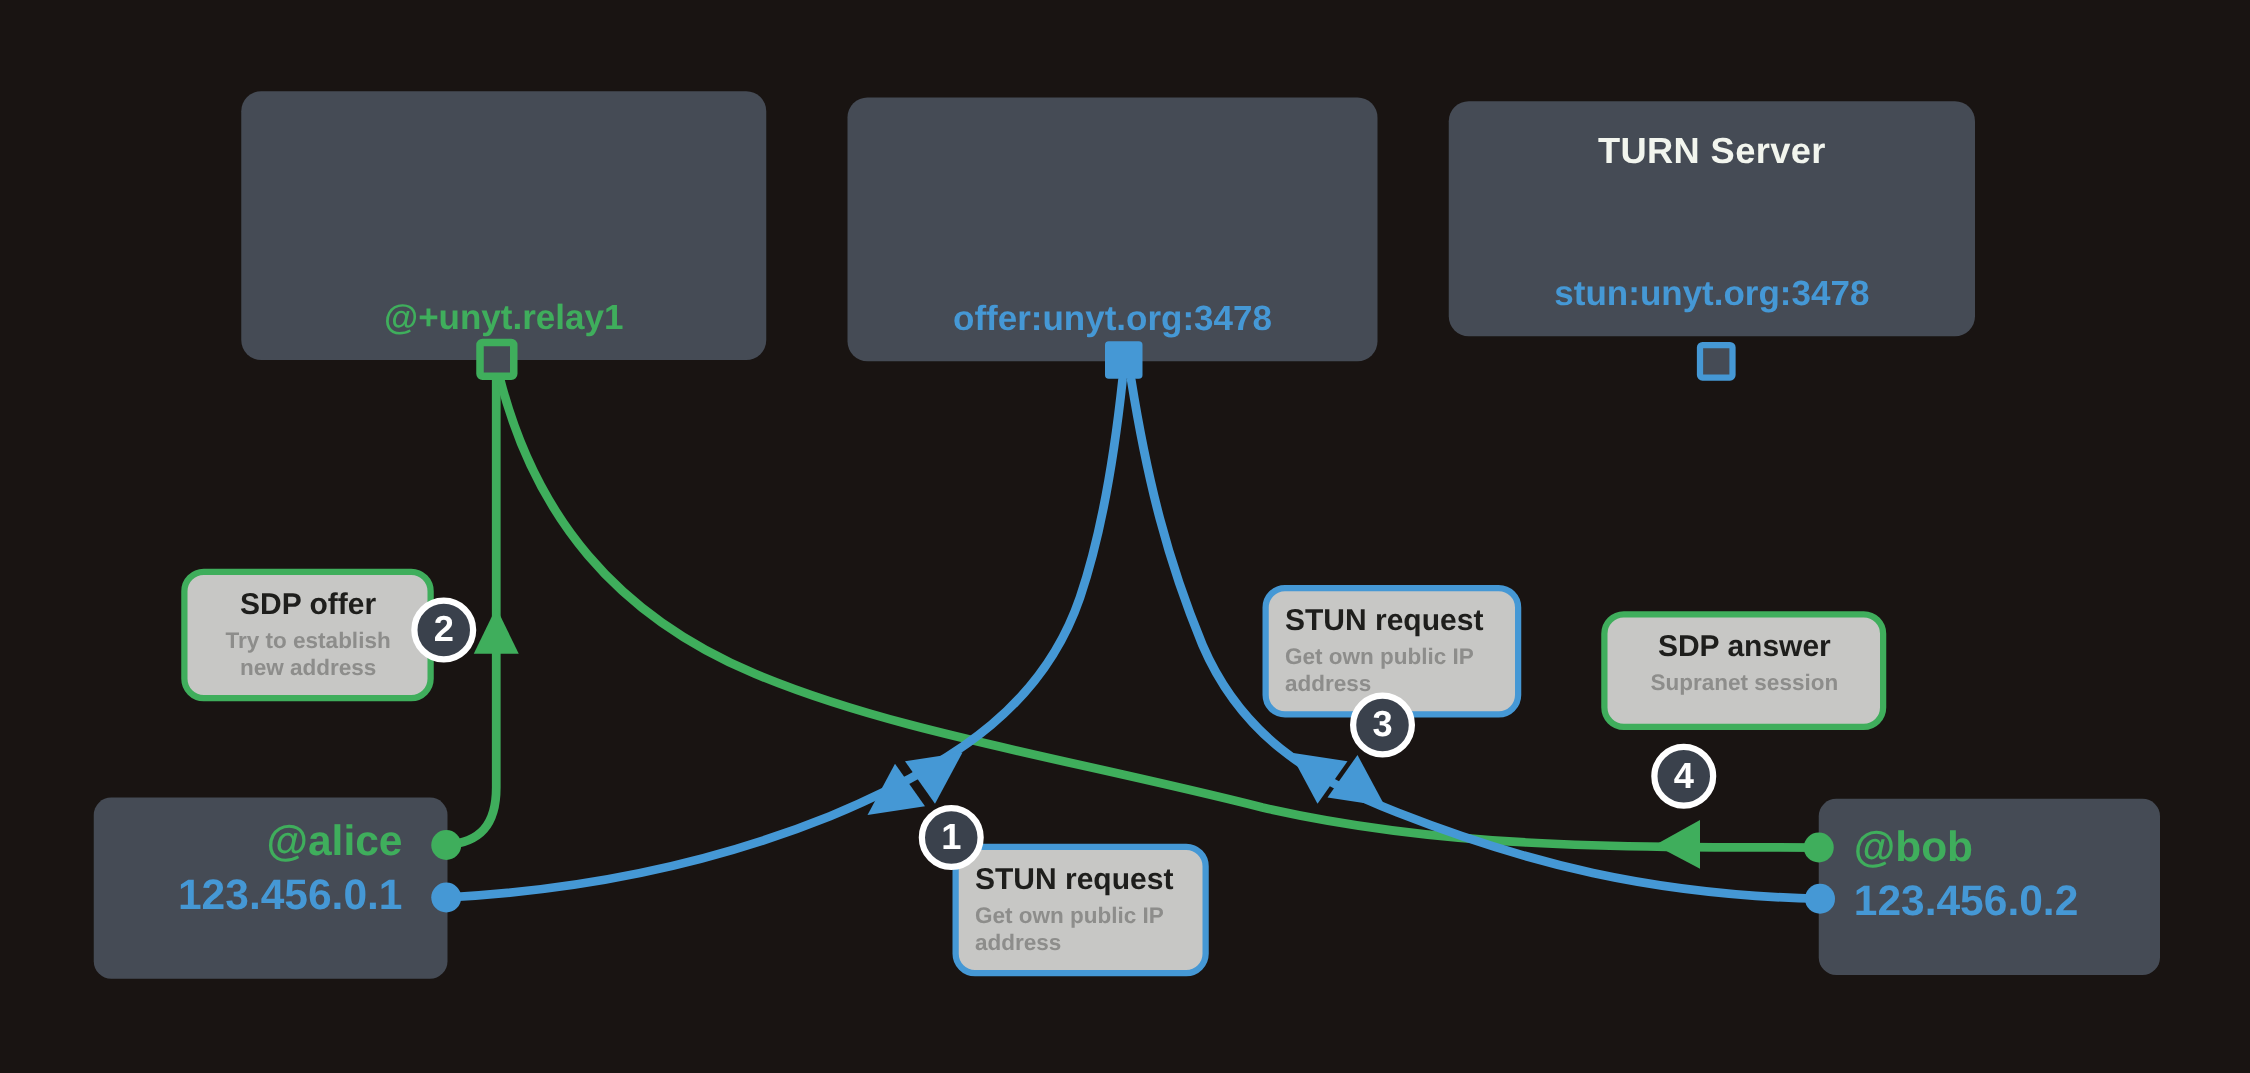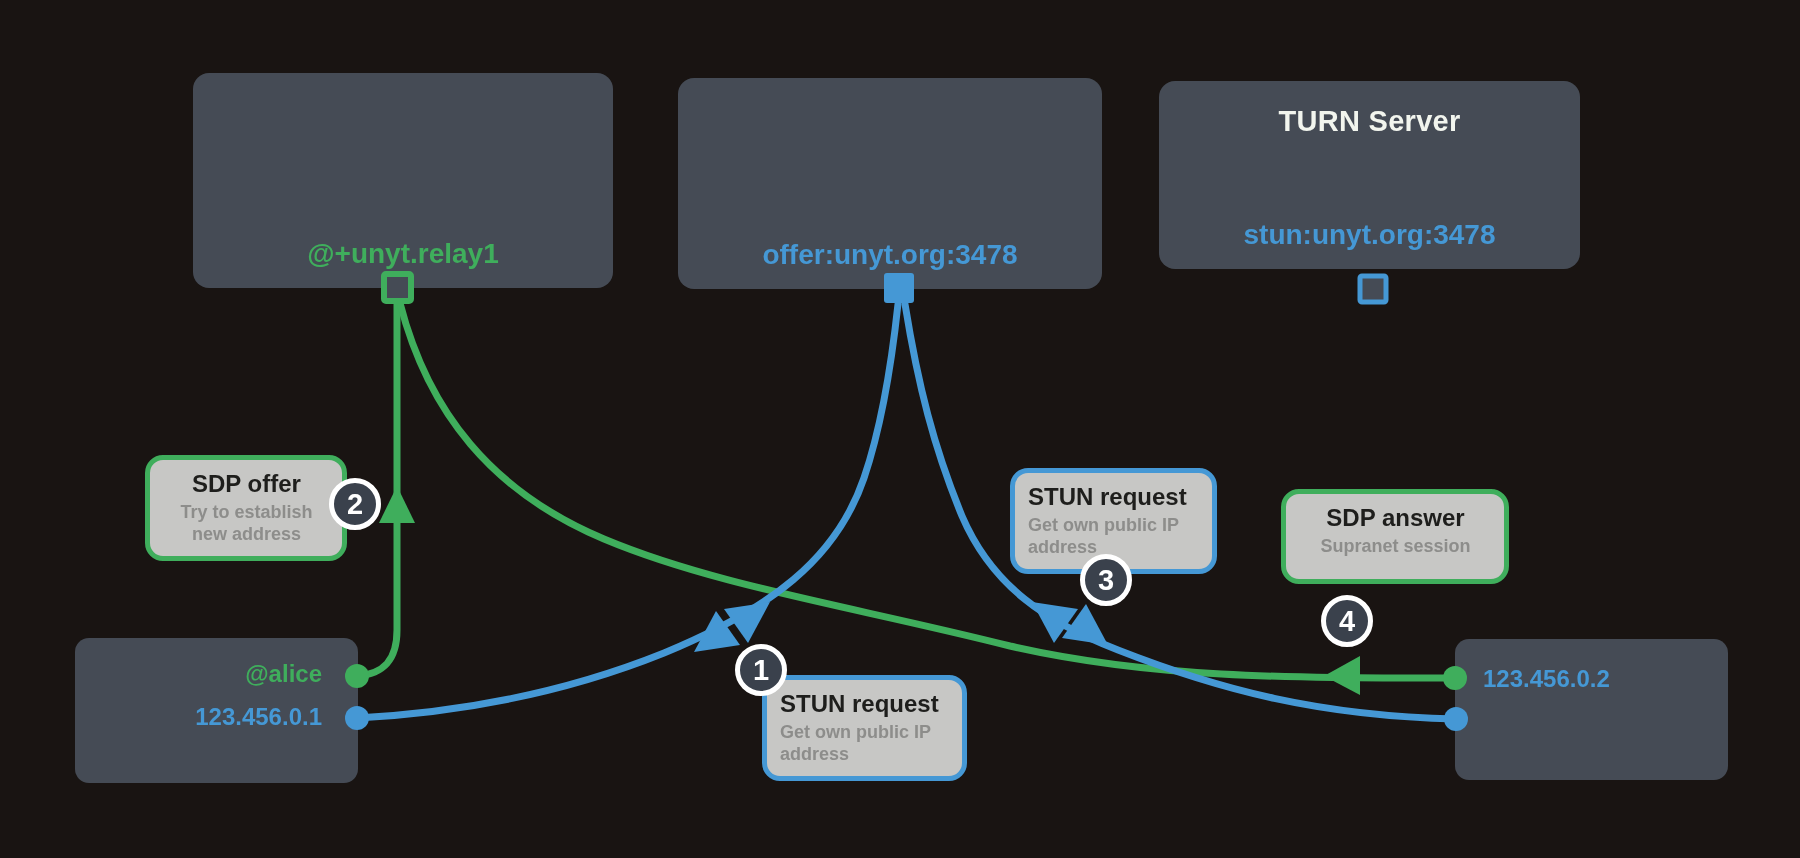--- a/index.html
+++ b/index.html
@@ -20,21 +20,21 @@
     text-align:center; color: var(--node-title, #f2f5ee);
     font-size:29px; margin-top:24px; letter-spacing:0.3px;
   }
   .node-address {
     position:absolute; bottom:18px; left:0; width:100%;
     text-align:center; font-size:28px;
   }
   .green-text { color: var(--green, #3fae5c); }
   .blue-text  { color: var(--blue, #4598d5); }
 
-  .peer { border-radius:14px; font-size:24px; }
+  .peer { border-radius:14px; font-size:34px; }
   .peer .row { line-height:43px; }
   .peer-alice { left:75px; top:638px; width:283px; height:145px; padding:14px 36px 0 0; text-align:right; }
   .peer-bob   { left:1455px; top:639px; width:273px; height:141px; padding:18px 0 0 28px; text-align:left; }
 
   #node-relay { left:193px; top:73px;  width:420px; height:215px; }
   #node-stun  { left:678px; top:78px;  width:424px; height:211px; }
   #node-turn  { left:1159px; top:81px; width:421px; height:188px; }
 
   
   svg.wires { position:absolute; left:0; top:0; z-index:20; }
@@ -96,20 +96,21 @@
     <div class="node-title">TURN Server</div>
     <div class="node-address blue-text">stun:unyt.org:3478</div>
   </div>
 
   <div class="peer peer-alice">
     <div class="row green-text">@alice</div>
     <div class="row blue-text">123.456.0.1</div>
   </div>
 
   <div class="peer peer-bob">
+    <div class="row green-text">@bob</div>
     <div class="row blue-text">123.456.0.2</div>
   </div>
 
   <svg class="wires" width="1800" height="858" viewBox="0 0 1800 858">
 
     <path class="wire-green" d="M 357 676 C 384 674 397 660 397 630 L 397 303"></path>
 
     <path class="wire-green" d="M 400 303 C 428 412 492 492 604 539 C 716 586 856 607 1010 646 C 1150 678 1285 678 1455 678"></path>
 
     <path class="wire-blue" d="M 357 718 C 470 712 572 690 664 653 C 770 609 836 560 864 478 C 882 425 892 360 898 304"></path>

